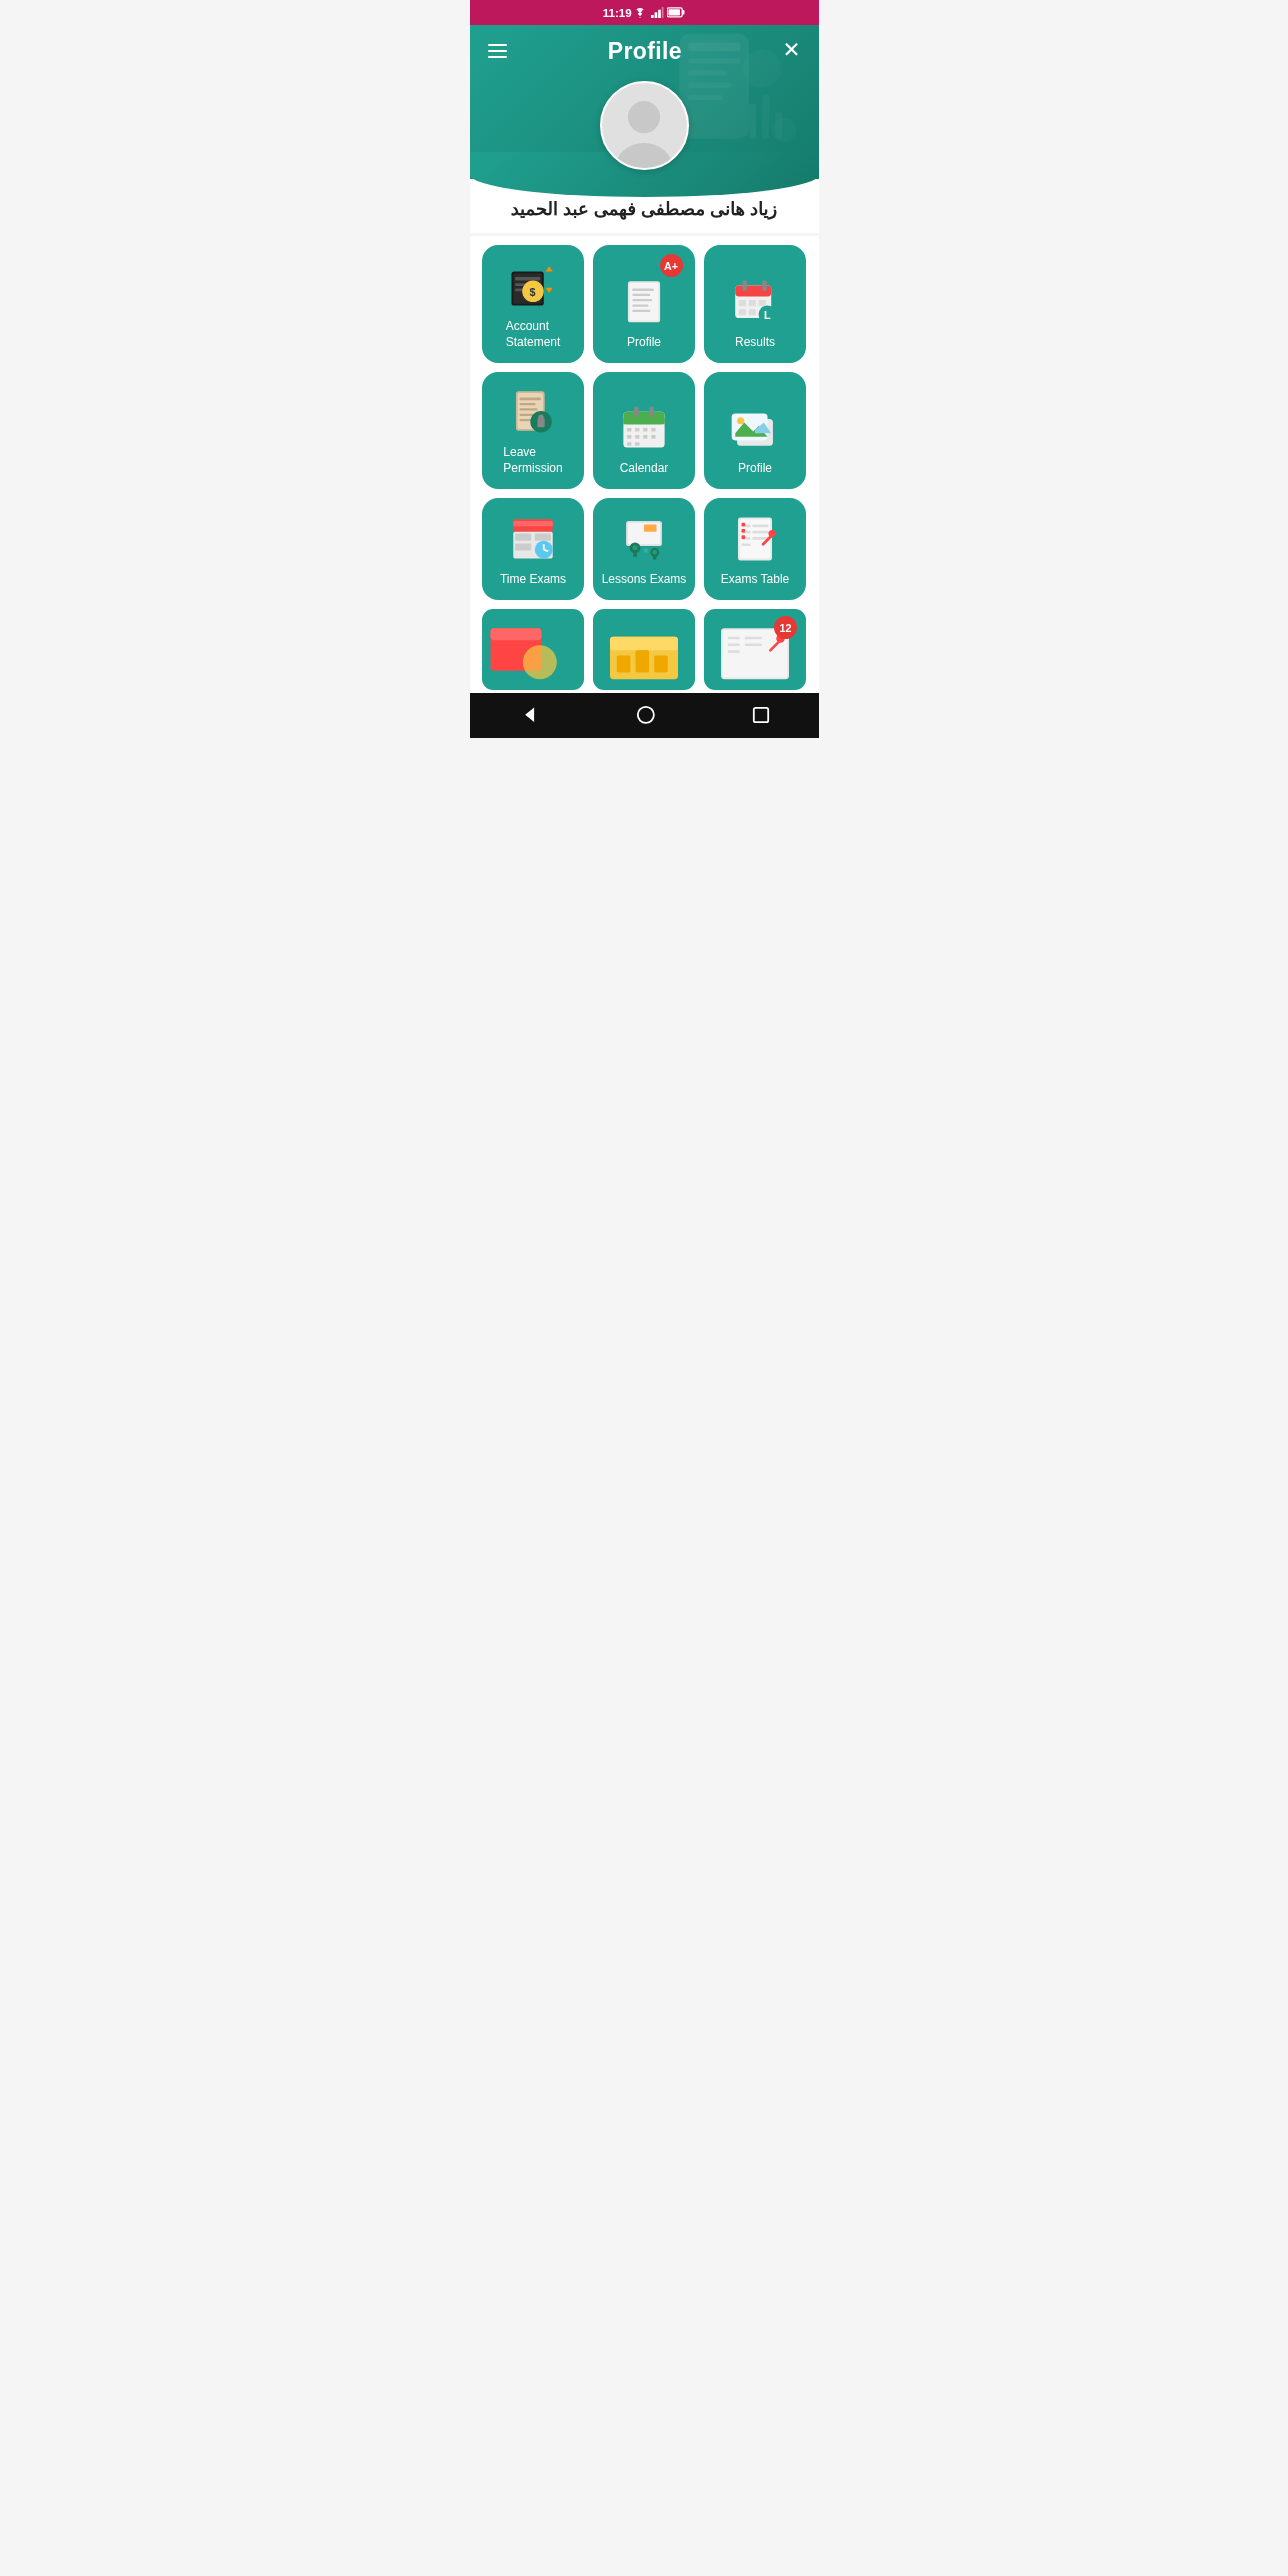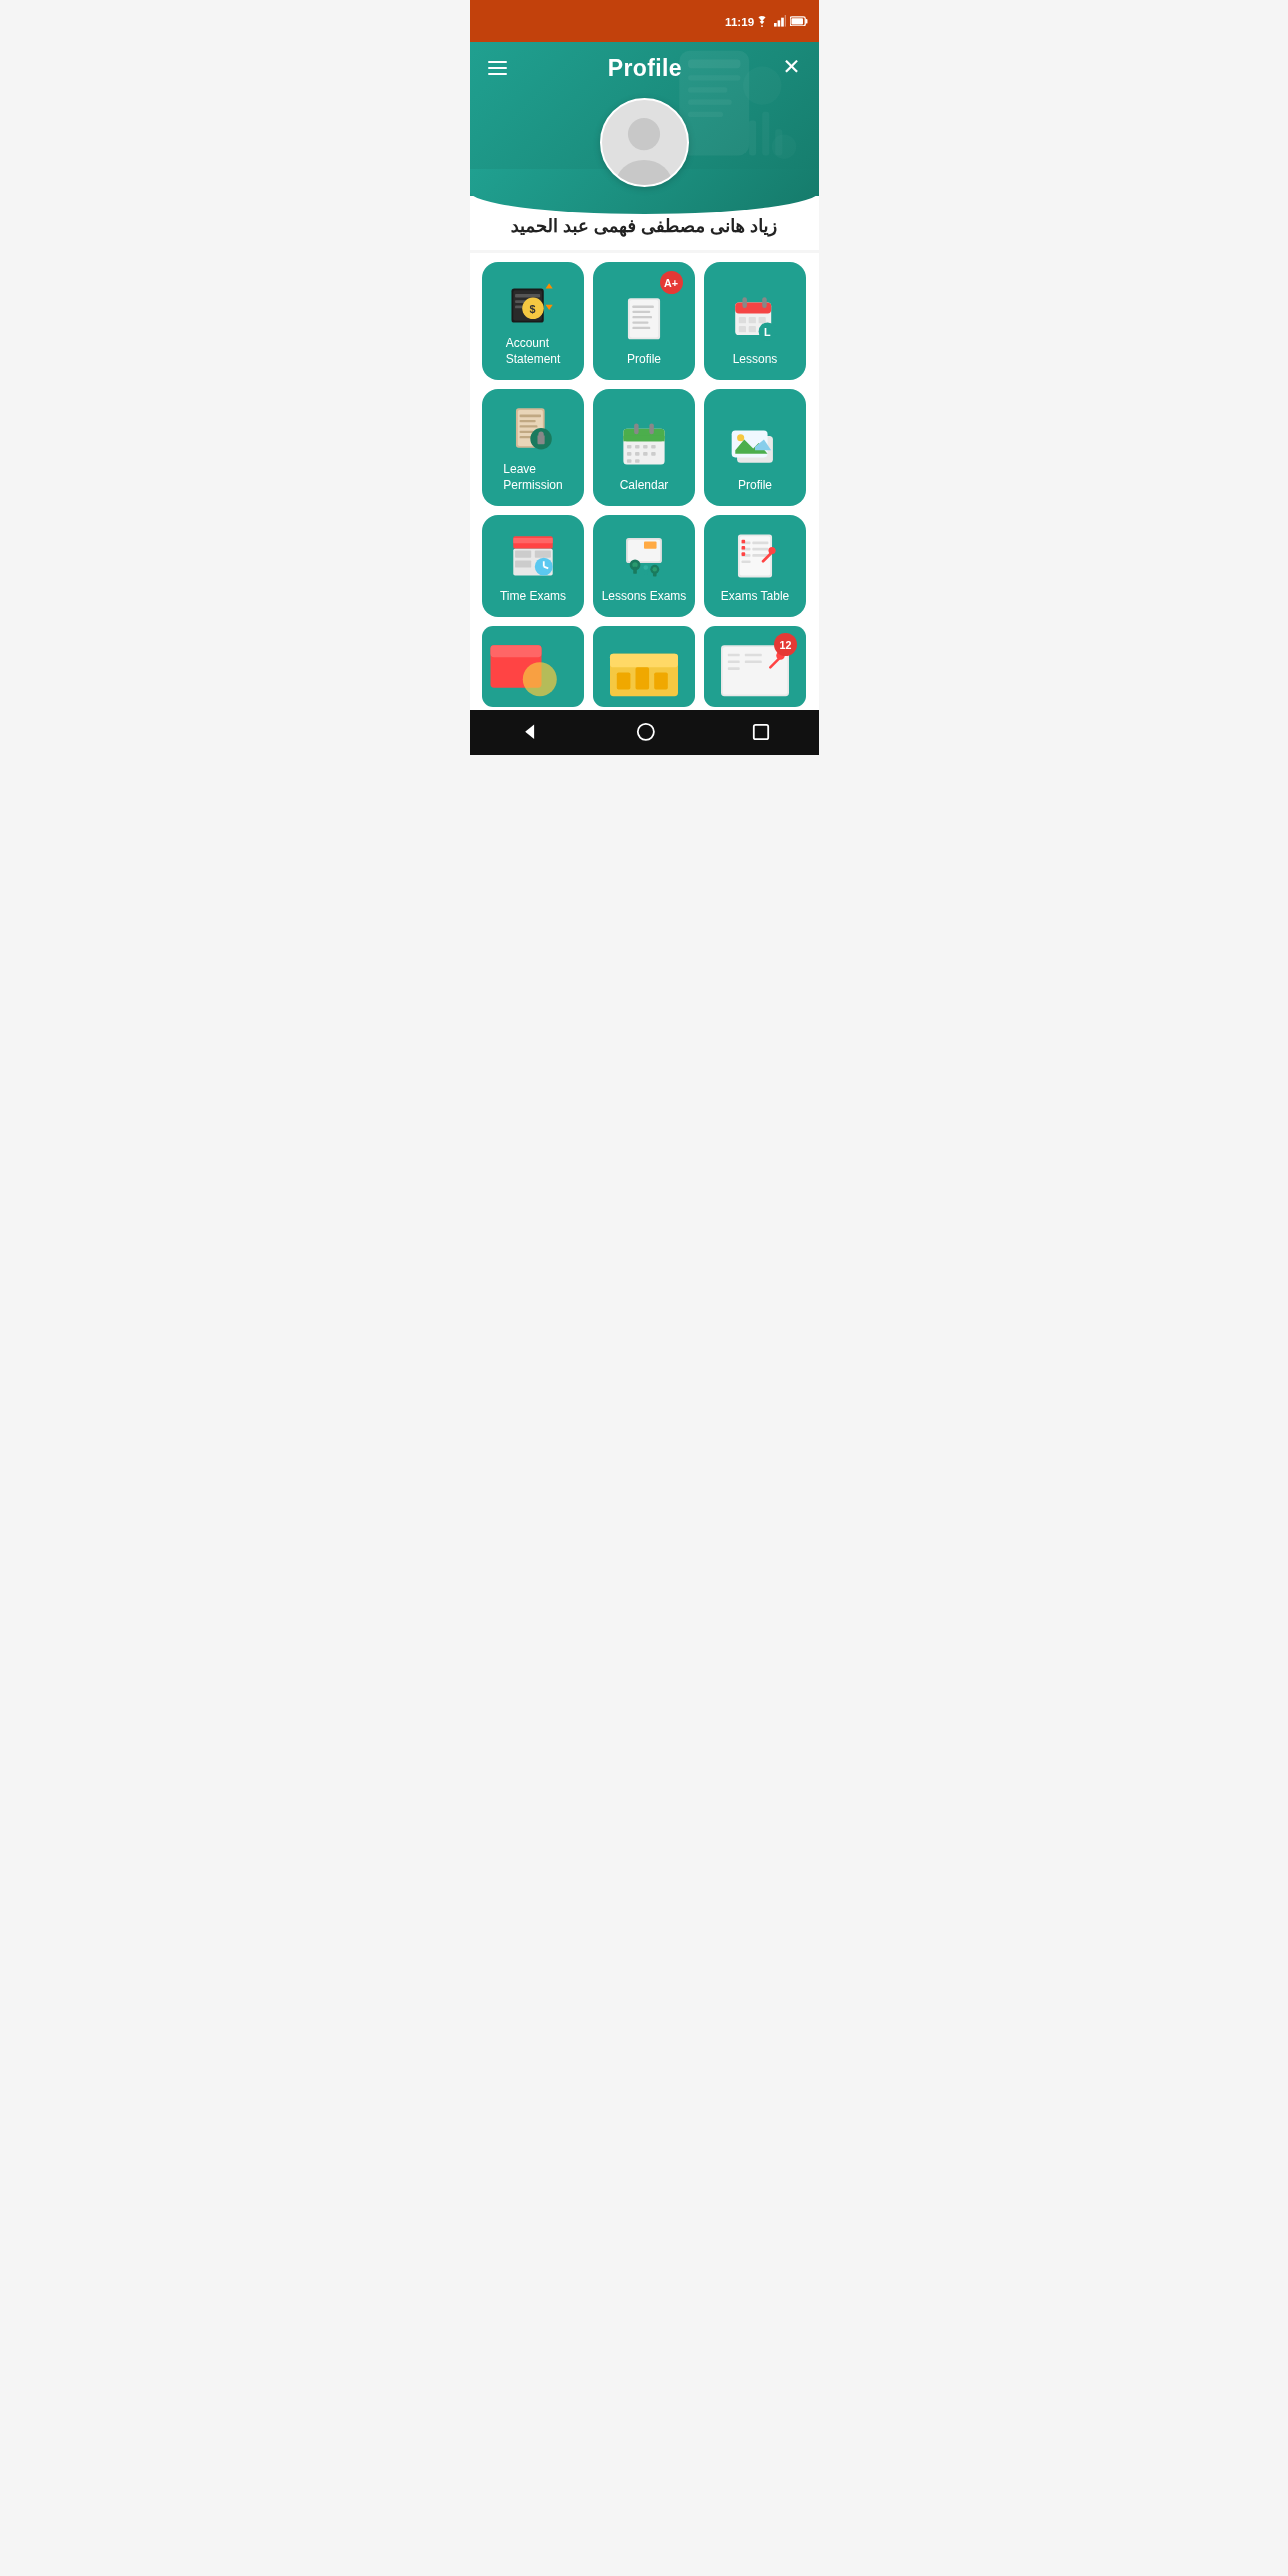--- a/index.html
+++ b/index.html
@@ -8,27 +8,27 @@
       width: 349px;
       min-height: 698px;
       font-family: 'Segoe UI', Arial, sans-serif;
       background: #f5f5f5;
       overflow-x: hidden;
       margin: 0 auto;
     }
 
     
     .status-bar {
-      background: #c2410c;
+      background: #be185d;
       color: white;
       display: flex;
       align-items: center;
-      justify-content: flex-end;
+      justify-content: center;
       padding: 3.6px 10.7px;
-      height: 42px;
+      height: 25px;
       font-size: 11.6px;
       font-weight: 600;
     }
     .status-icons {
       display: flex;
       align-items: center;
       gap: 3.6px;
     }
 
     
@@ -345,21 +345,21 @@
           <rect x="38" y="8" width="5" height="12" rx="2.5" fill="#888"></rect>
           <rect x="12" y="30" width="8" height="7" rx="1" fill="#ddd"></rect>
           <rect x="23" y="30" width="8" height="7" rx="1" fill="#ddd"></rect>
           <rect x="34" y="30" width="8" height="7" rx="1" fill="#ddd"></rect>
           <rect x="12" y="40" width="8" height="7" rx="1" fill="#ddd"></rect>
           <rect x="23" y="40" width="8" height="7" rx="1" fill="#ddd"></rect>
           <circle cx="44" cy="46" r="10" fill="#20a090"></circle>
           <text x="40" y="51" font-size="12" fill="white" font-weight="bold">L</text>
         </svg>
       </div>
-      <span class="grid-item-label">Lessons</span>
+      <span class="grid-item-label">Results</span>
     </div>
 
     <div class="grid-item">
       <div class="grid-item-icon">
         <svg width="52" height="54" viewBox="0 0 58 60">
           <rect x="10" y="8" width="32" height="44" rx="3" fill="#d4b896"></rect>
           <rect x="12" y="10" width="28" height="40" rx="2" fill="#e8d5b8"></rect>
           <rect x="14" y="15" width="24" height="3" rx="1" fill="#c0a882"></rect>
           <rect x="14" y="21" width="18" height="2.5" rx="1" fill="#c0a882"></rect>
           <rect x="14" y="27" width="20" height="2.5" rx="1" fill="#c0a882"></rect>

